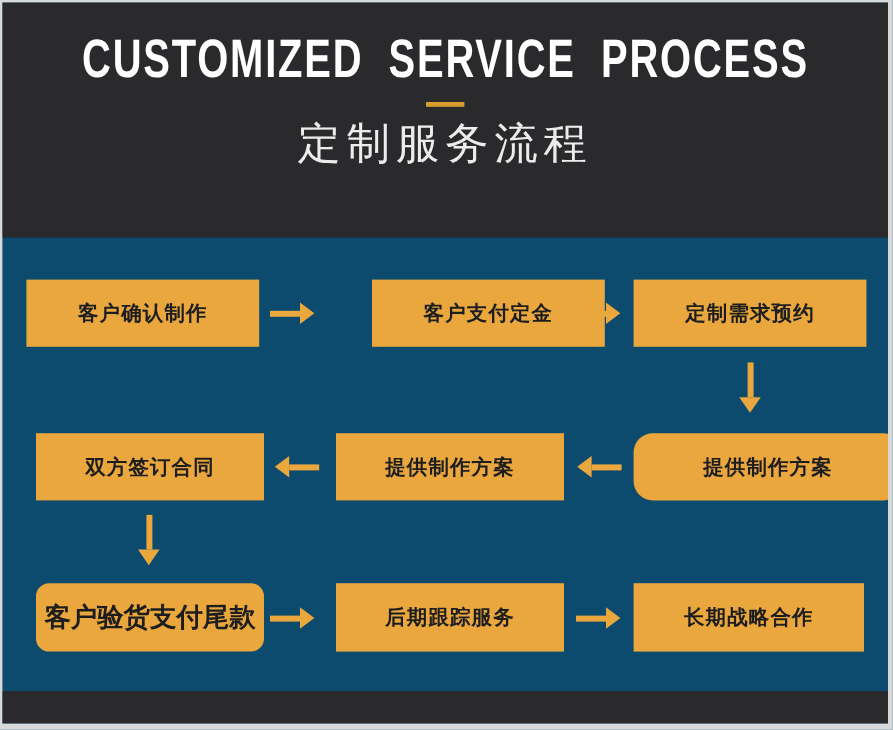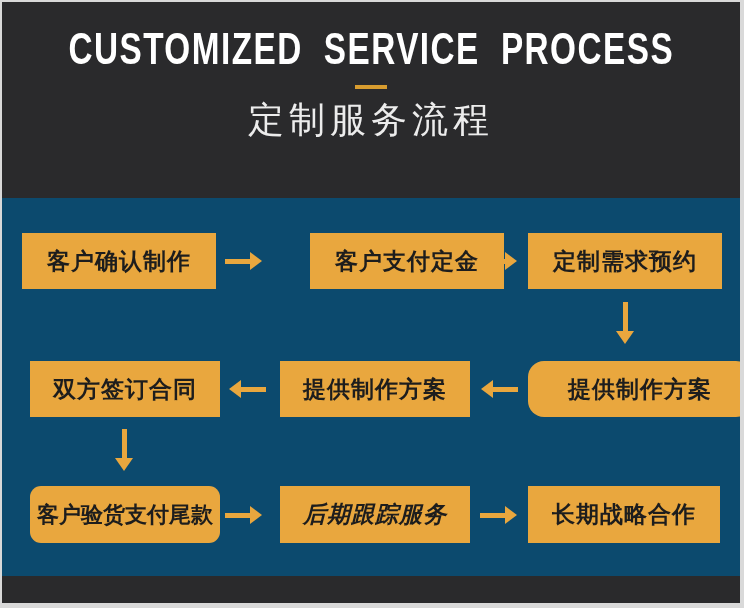--- a/index.html
+++ b/index.html
@@ -33,21 +33,21 @@
   .title-zh{
     margin-top:11px;
     color:#ececec;font-size:36px;line-height:1.1;
     letter-spacing:5px;font-weight:400;white-space:nowrap;
   }
   
   .box{
     position:absolute;height:56px;
     background:#E9A73E;color:#1D1D1D;
     display:flex;align-items:center;justify-content:center;
-    font-size:23px;font-weight:600;letter-spacing:1px;white-space:nowrap;
+    font-size:17px;font-weight:600;letter-spacing:1px;white-space:nowrap;
   }
   .box.small{font-size:22px;letter-spacing:0;}
   
   .arrow-h{position:absolute;width:37px;height:18px;display:flex;align-items:center;}
   .arrow-h .shaft{flex:1;height:5px;background:#E9A73E;}
   .arrow-h .head-r{width:0;height:0;border-top:9px solid transparent;border-bottom:9px solid transparent;border-left:12px solid #E9A73E;}
   .arrow-h .head-l{width:0;height:0;border-top:9px solid transparent;border-bottom:9px solid transparent;border-right:12px solid #E9A73E;}
   .arrow-v{position:absolute;width:18px;height:42px;display:flex;flex-direction:column;align-items:center;}
   .arrow-v .shaft{flex:1;width:5px;background:#E9A73E;}
   .arrow-v .head-d{width:0;height:0;border-left:9px solid transparent;border-right:9px solid transparent;border-top:13px solid #E9A73E;}
@@ -97,21 +97,21 @@
       <div class="head-l"></div>
       <div class="shaft"></div>
     </div>
 
   <div class="arrow-v" style="left:113px;top:427px;">
       <div class="shaft"></div>
       <div class="head-d"></div>
     </div>
 
   <div class="box small" style="left:28px;top:484px;width:190px;height:57px;border-radius:11px;">客户验货支付尾款</div>
-  <div class="box" style="left:278px;top:484px;width:190px;height:57px;font-style:italic;">后期跟踪服务</div>
+  <div class="box" style="left:278px;top:484px;width:190px;height:57px;">后期跟踪服务</div>
   <div class="box" style="left:526px;top:484px;width:192px;height:57px;">长期战略合作</div>
 
   <div class="arrow-h" style="left:223px;top:504px;">
       <div class="shaft"></div>
       <div class="head-r"></div>
     </div>
   <div class="arrow-h" style="left:478px;top:504px;">
       <div class="shaft"></div>
       <div class="head-r"></div>
     </div>

